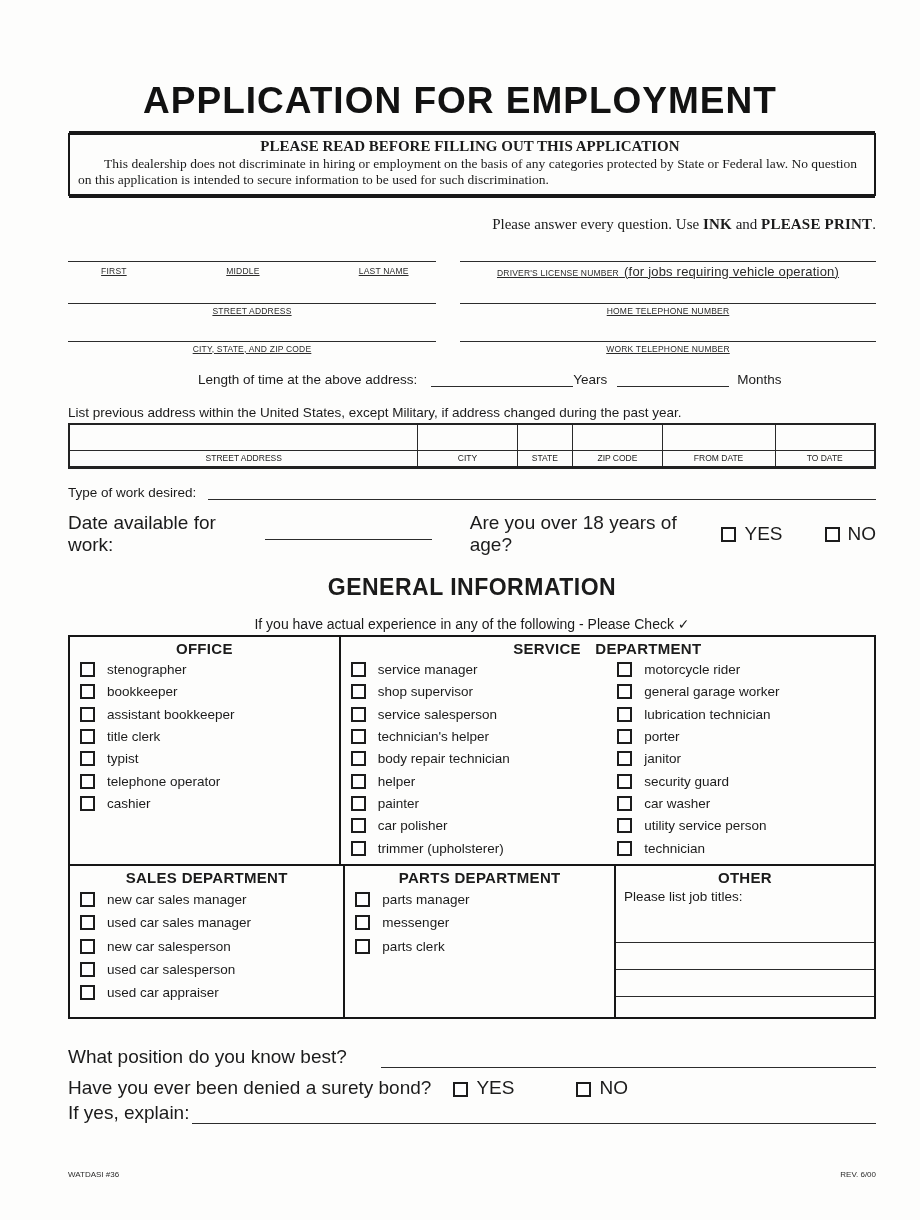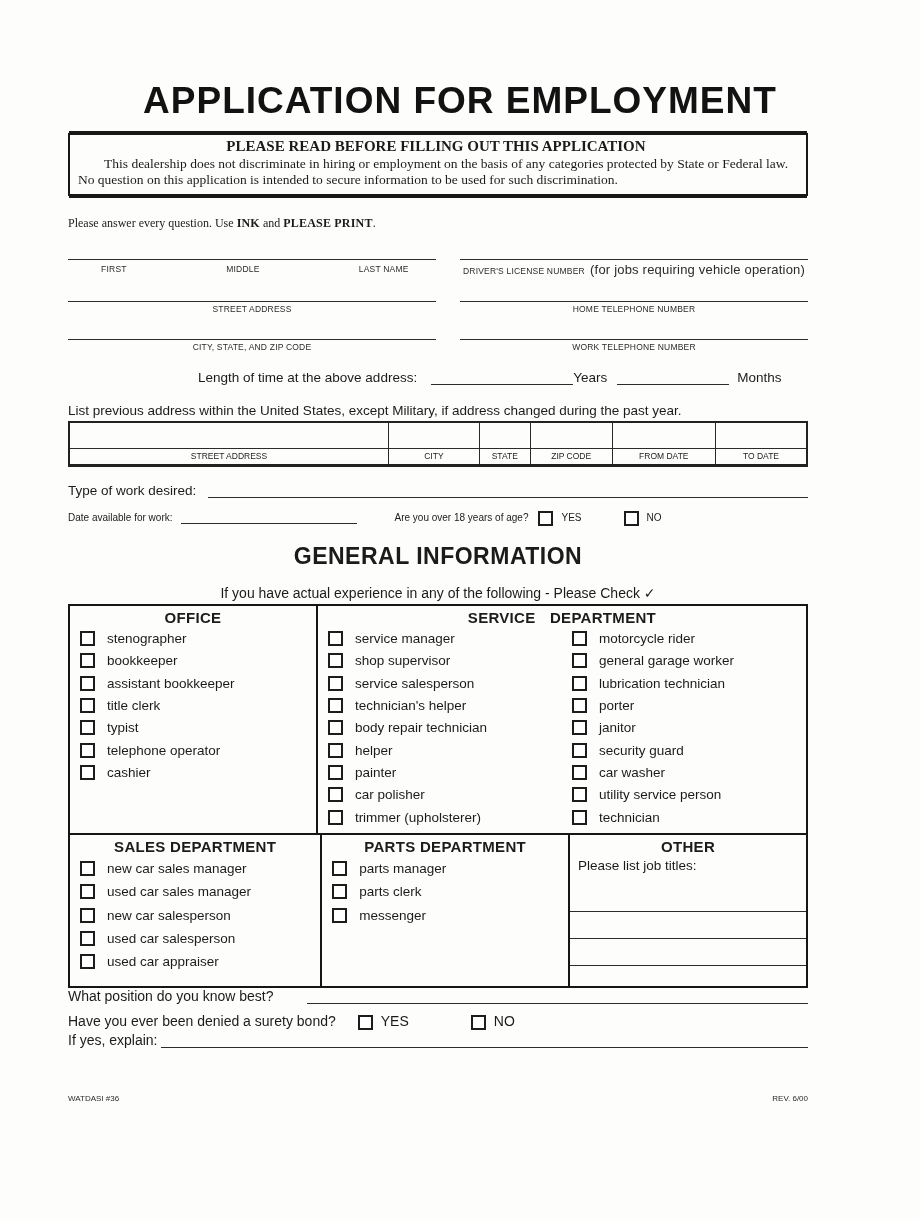--- a/index.html
+++ b/index.html
@@ -1,51 +1,51 @@
 <!DOCTYPE html>
 <html><head>
 <meta charset="utf-8">
 <style>
   html,body { margin:0; padding:0; background:#e8e8e8; }
   .page {
     width:920px; height:1220px; background:#fdfdfc; color:#1b1b1b;
     position:relative; margin:0 auto; overflow:hidden;
     font-family:"Liberation Sans", sans-serif;
   }
-  .content { padding-left:68px; padding-right:112px; }
+  .content { padding-left:68px; padding-right:44px; }
 
   
   .title {
     padding-top:82px; text-align:center; font-size:37px; font-weight:bold;
     letter-spacing:1px; line-height:1; color:#121212;
   }
 
   
   .notice {
     margin-top:14px; border:2px solid #181818;
     box-shadow:0 -3px 0 -1px #181818, 0 3px 0 -1px #181818;
     padding:3px 12px 5px 8px;
     font-family:"Liberation Serif", serif; font-size:13.5px; line-height:16.5px;
   }
   .notice-heading { text-align:center; font-weight:bold; font-size:15px; margin:0 0 1px 0; }
   .notice p { margin:0; text-indent:26px; }
 
   
   .instructions {
-    margin-top:20px; font-family:"Liberation Serif", serif; font-size:12px;
+    margin-top:20px; font-family:"Liberation Serif", serif; font-size:15px;text-align:right;
   }
   .instructions b { letter-spacing:0.2px; }
 
   
   .fields { margin-top:28px; }
   .frow { display:flex; gap:24px; }
   .fcol-l { width:368px; }
   .fcol-r { flex:1; }
   .field { border-top:1.5px solid #2c2c2c; position:relative; height:12px; }
-  .flabels { font-size:8.5px; color:#2a2a2a; letter-spacing:0.2px; padding-top:2px; }
+  .flabels { font-size:8.5px; color:#2a2a2a; letter-spacing:0.2px; padding-top:2px;text-decoration:underline; }
   .flabel-abs { position:absolute; top:2px; }
   .fcenter { text-align:center; }
   .mt-row2 { margin-top:29px; }
   .mt-row3 { margin-top:25px; }
   .dl-note { font-size:13px; }
 
   
   .lengthrow { margin-top:18px; padding-left:130px; font-size:13.5px; display:flex; align-items:flex-end; }
   .blank { border-bottom:1.5px solid #2c2c2c; display:inline-block; height:14px; }
   .blank-years { width:142px; margin-left:14px; }
@@ -55,21 +55,21 @@
   .prev-instr { margin-top:18px; font-size:13.5px; }
   table.prev { width:100%; border-collapse:collapse; margin-top:3px;
     border:2px solid #222; border-bottom-width:3px; }
   table.prev td { border:1px solid #2a2a2a; }
   table.prev .r1 td { height:23px; }
   table.prev .r2 td { font-size:8.5px; text-align:center; height:14px; padding:0 2px 1px; color:#222; }
 
   
   .typework { margin-top:16px; display:flex; align-items:flex-end; font-size:13.5px; }
   .line-fill { flex:1; border-bottom:1.5px solid #2c2c2c; height:14px; margin-left:12px; }
-  .daterow { margin-top:12px; display:flex; align-items:center; font-size:10px; }
+  .daterow { margin-top:12px; display:flex; align-items:center; font-size:19px; }
   .blank-date { width:176px; margin-left:8px; height:12px; }
   .agegap { margin-left:38px; }
   .cb { width:11px; height:11px; border:2px solid #1c1c1c; display:inline-block; flex:none; background:#fff; }
   .cb-inline { margin:0 8px 0 10px; position:relative; top:1px; display:inline-block; }
   .cb-gap { margin-left:42px; }
 
   
   .gen-heading { margin-top:18px; text-align:center; font-size:23px; font-weight:bold; letter-spacing:0.5px; }
   .gen-instr { margin-top:15px; text-align:center; font-size:14px; }
 
@@ -88,21 +88,21 @@
   .grid-bottom { display:flex; }
   .gb1 { width:34%; border-right:2px solid #161616; padding-bottom:4px; }
   .gb2 { width:33.4%; border-right:2px solid #161616; }
   .gb3 { flex:1; }
   .joblabel { font-size:13.5px; padding:1px 6px 0 8px; }
   .joblines { margin-top:12px; }
   .jobline { height:26px; border-bottom:1.5px solid #2b2b2b; }
   .jobline-last { border-bottom:none; height:20px; }
 
   
-  .questions { margin-top:0; font-size:14px; }
+  .questions { margin-top:27px; font-size:19px; }
   .qrow { display:flex; align-items:flex-end; }
   .qrow2 { margin-top:9px; align-items:center; }
   .qrow3 { margin-top:3px; }
   .q-spacer { width:22px; }
 
   
   .footer { margin-top:46px; display:flex; justify-content:space-between; font-size:8px; color:#2a2a2a; }
 </style>
 </head>
 <body>
@@ -347,25 +347,25 @@
             </div>
         </div>
         <div class="gb2">
           <div class="gheader">PARTS DEPARTMENT</div>
           <div class="cbrow cbrow-b">
               <span class="cb"></span>
               <span>parts manager</span>
             </div>
           <div class="cbrow cbrow-b">
               <span class="cb"></span>
+              <span>messenger</span>
+            </div>
+          <div class="cbrow cbrow-b">
+              <span class="cb"></span>
               <span>parts clerk</span>
-            </div>
-          <div class="cbrow cbrow-b">
-              <span class="cb"></span>
-              <span>messenger</span>
             </div>
         </div>
         <div class="gb3">
           <div class="gheader">OTHER</div>
           <div class="joblabel">Please list job titles:</div>
           <div class="joblines">
             <div class="jobline"></div>
             <div class="jobline"></div>
             <div class="jobline"></div>
             <div class="jobline jobline-last"></div>

